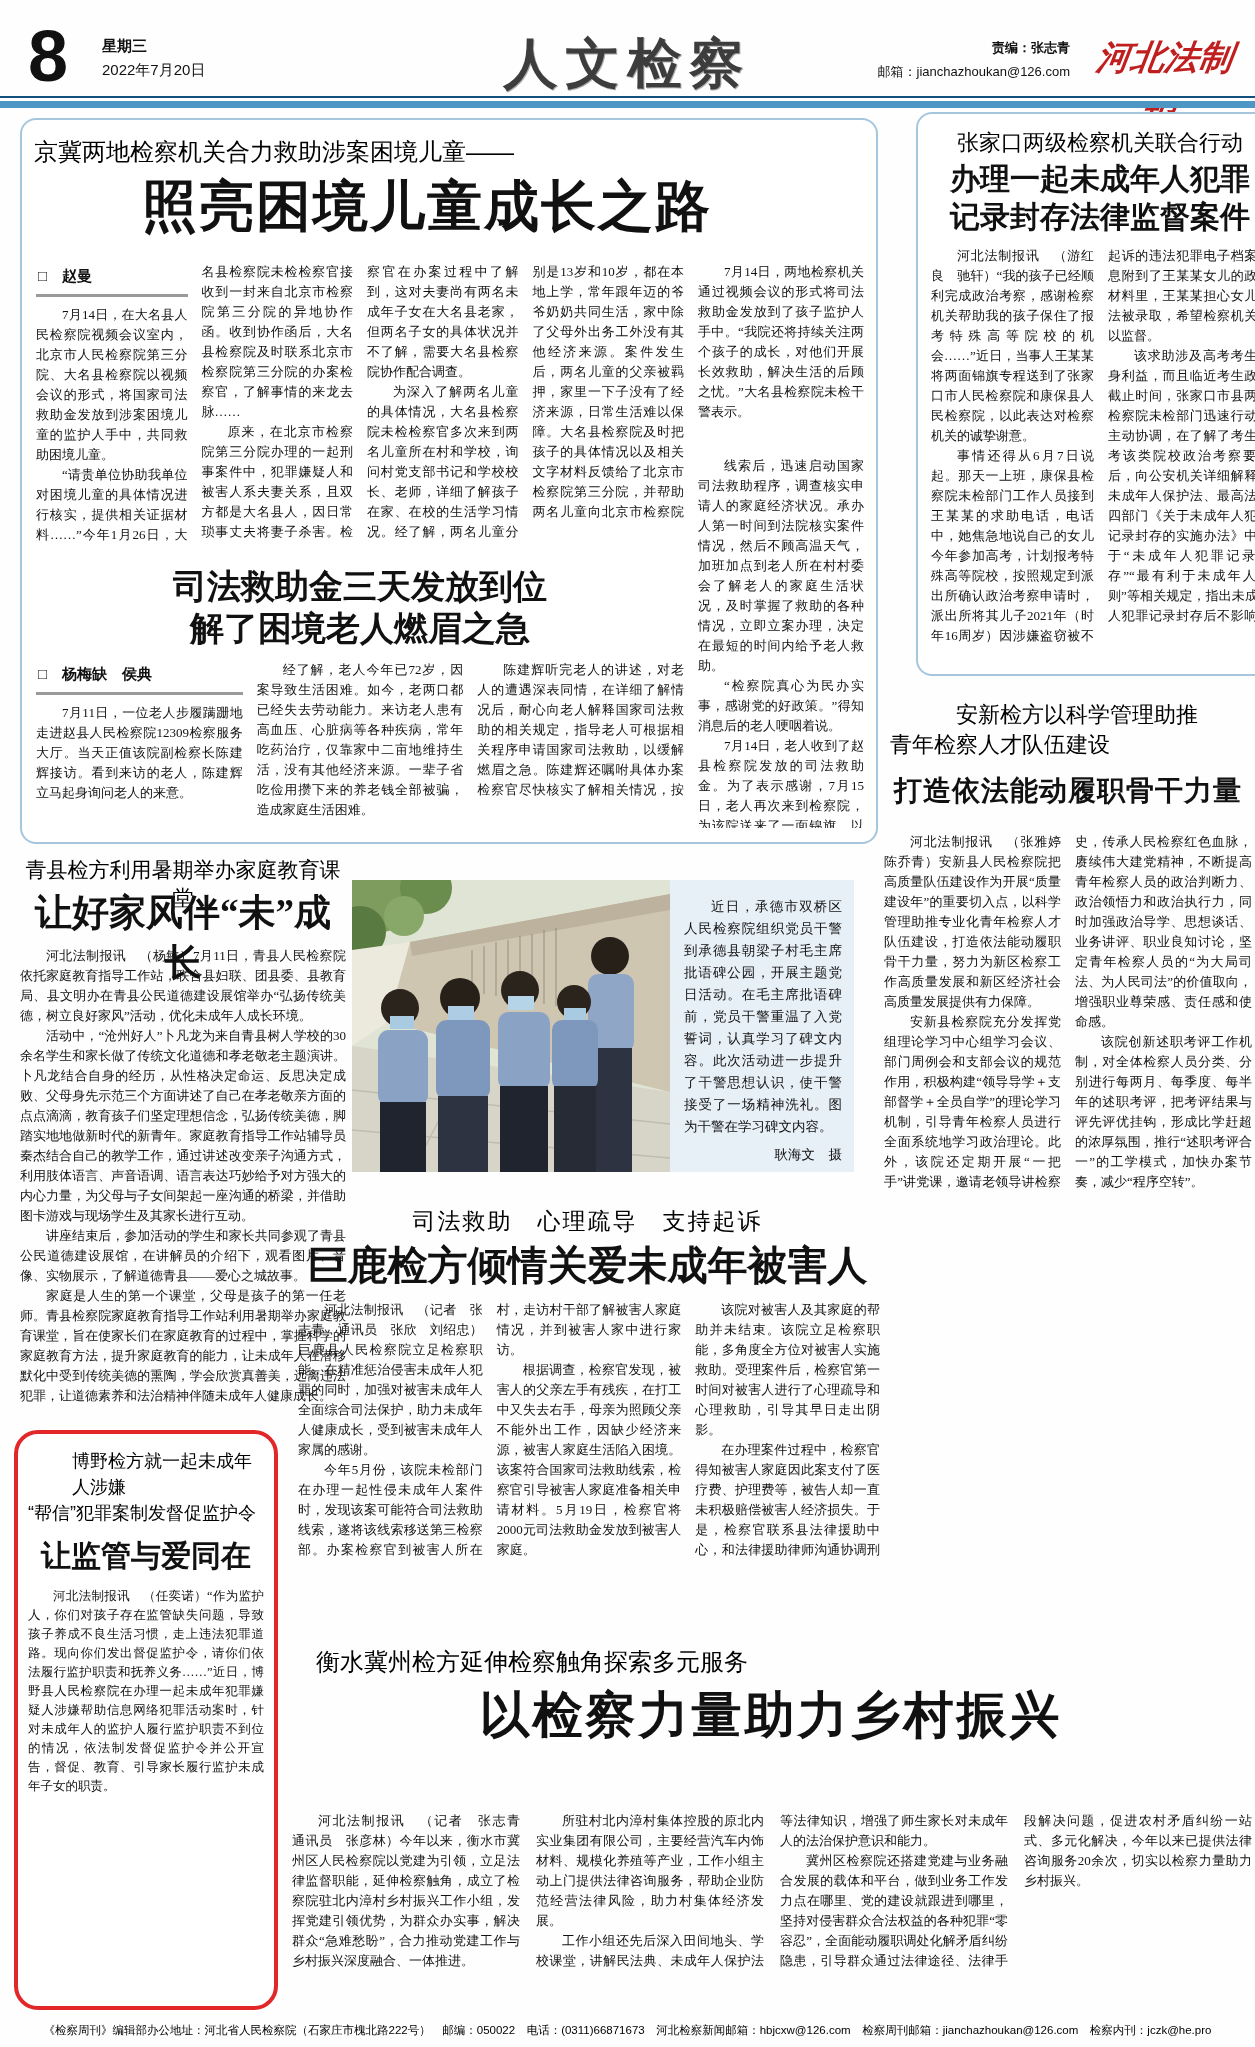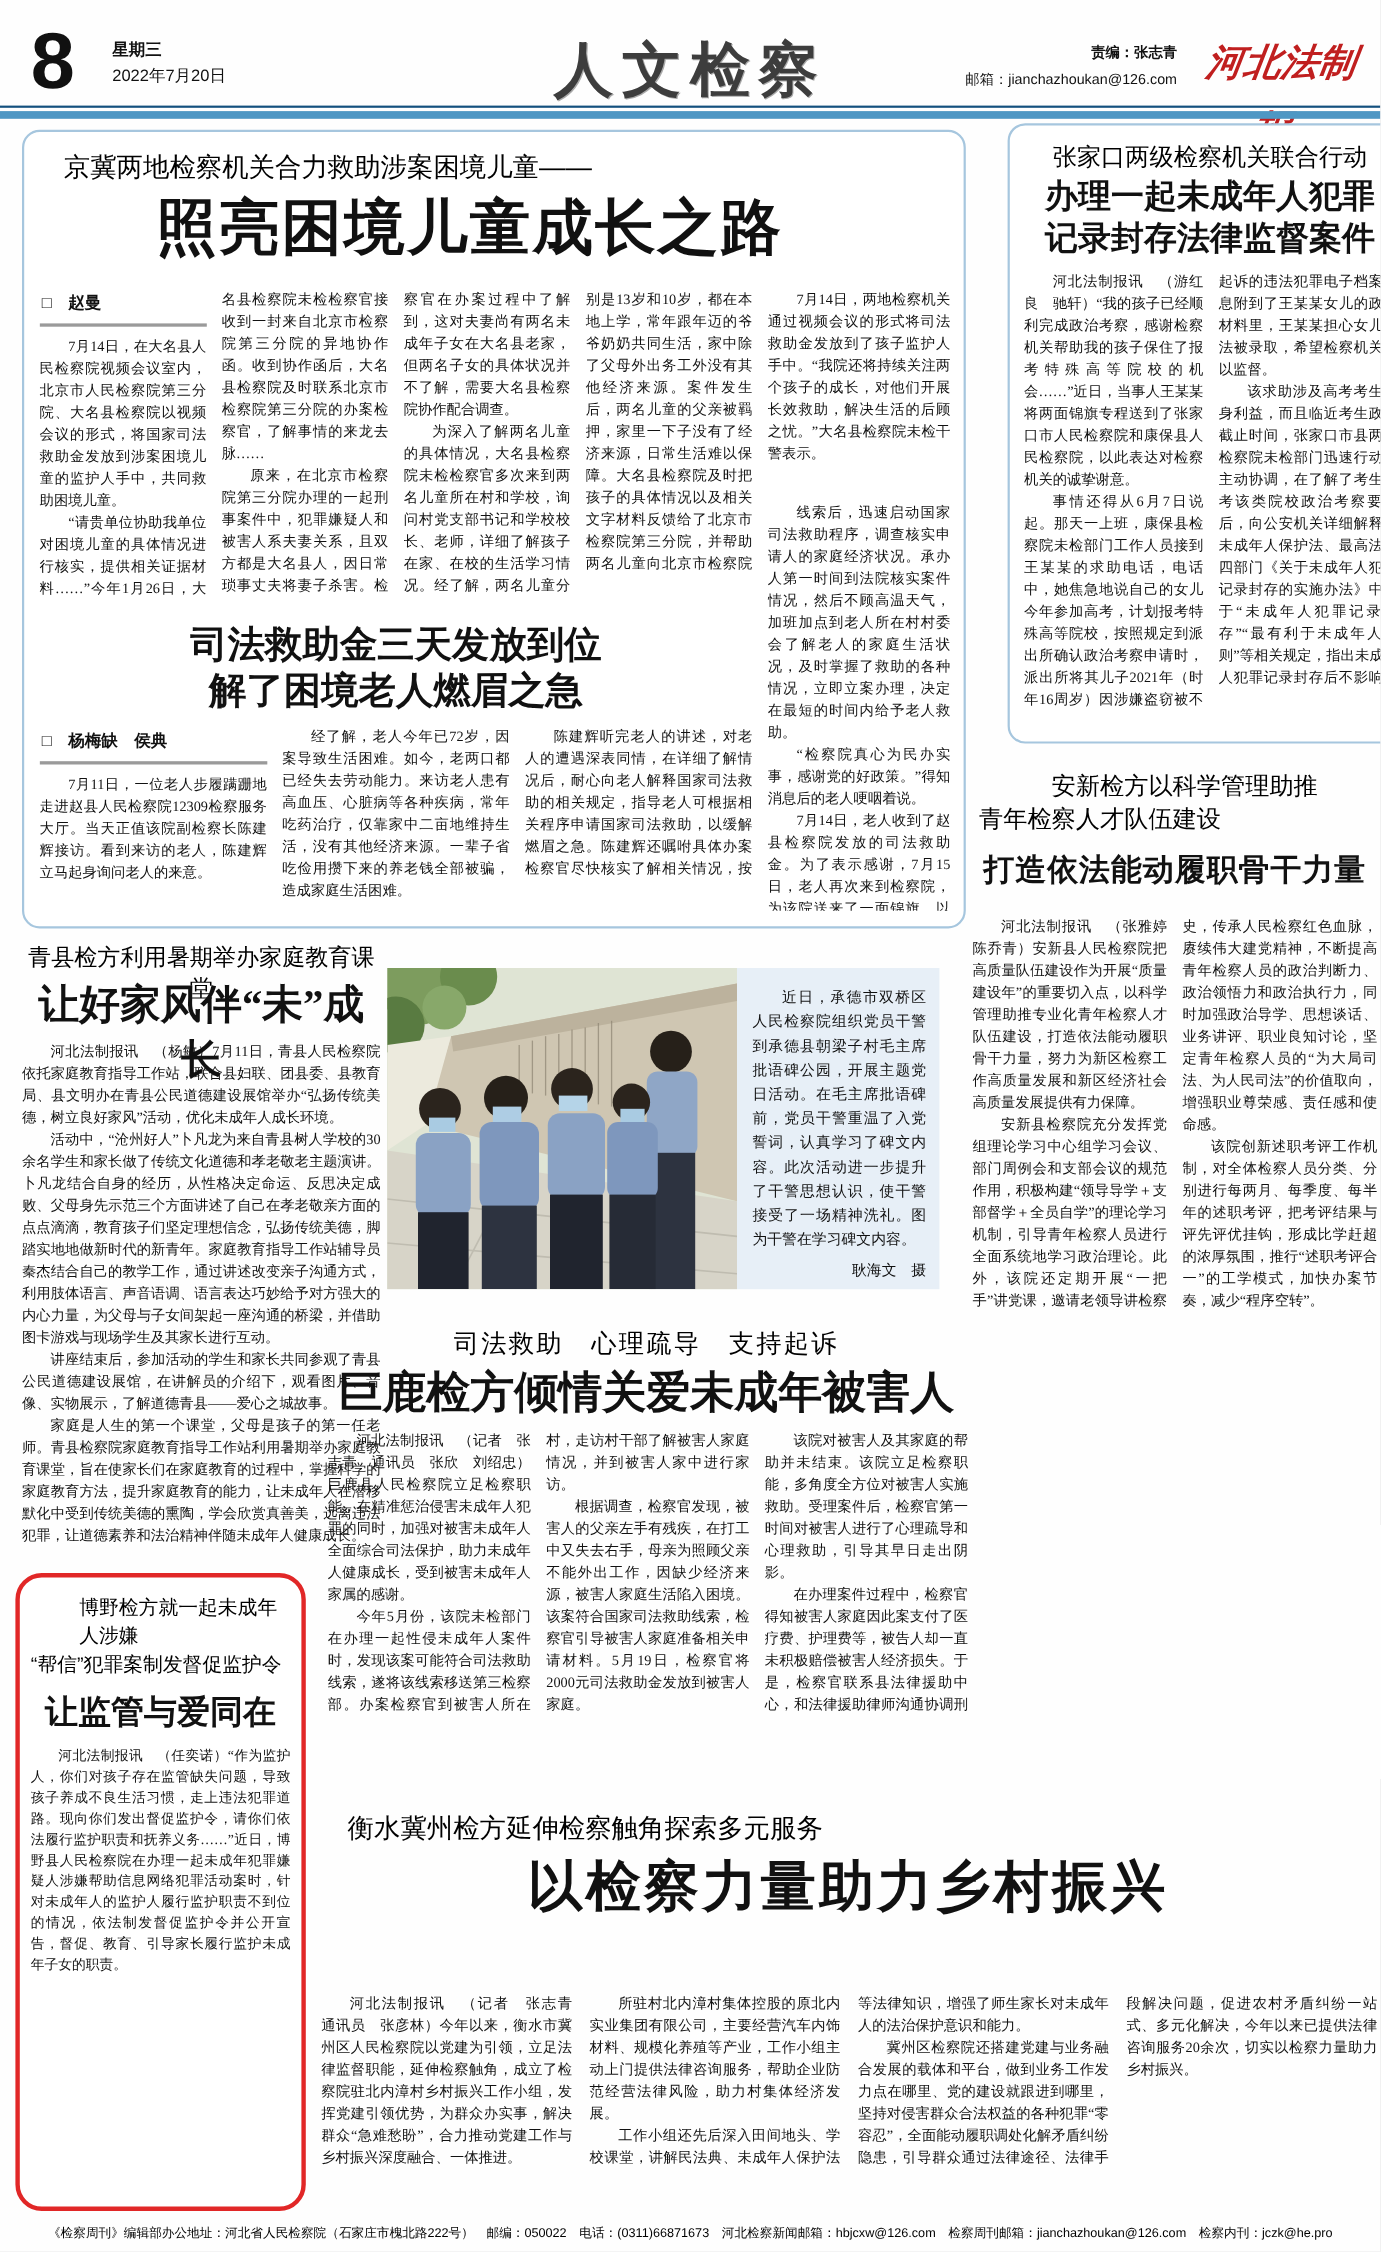--- a/index.html
+++ b/index.html
@@ -31,21 +31,21 @@
   .body-text { font-size:13px; line-height:20px; text-align:justify; overflow:hidden; }
   .body-text p { text-indent:2em; }
   .byline { font-family:"Liberation Sans",sans-serif; font-size:15px; font-weight:bold;
     padding:4px 2px 8px 2px; margin-bottom:8px; border-bottom:3px solid #9a9a9a; }
   .cols4 { column-count:4; column-gap:14px; }
   .cols3 { column-count:3; column-gap:14px; }
   .cols2 { column-count:2; column-gap:14px; }
 
   
   .box-left { left:20px; top:118px; width:858px; height:726px; }
-  .jj-kicker { left:36px; top:16px; font-size:24px; }
+  .jj-kicker { left:12px; top:16px; font-size:24px; }
   .jj-headline { left:40px; width:730px; top:50px; text-align:center; font-size:55px;
     font-family:"Liberation Sans",sans-serif; font-weight:900; letter-spacing:2px; }
   .jj-cols { left:14px; top:142px; width:648px; height:298px; }
   .zx-headline { left:14px; top:446px; width:648px; text-align:center; font-size:34px; line-height:42px; font-weight:900; }
   .zx-cols { left:14px; top:540px; width:648px; height:168px; }
   .rightcol { left:676px; top:142px; width:166px; height:566px; }
   .rightcol .gap { height:34px; }
 
   
   .box-zjk { left:916px; top:112px; width:368px; height:564px; }

